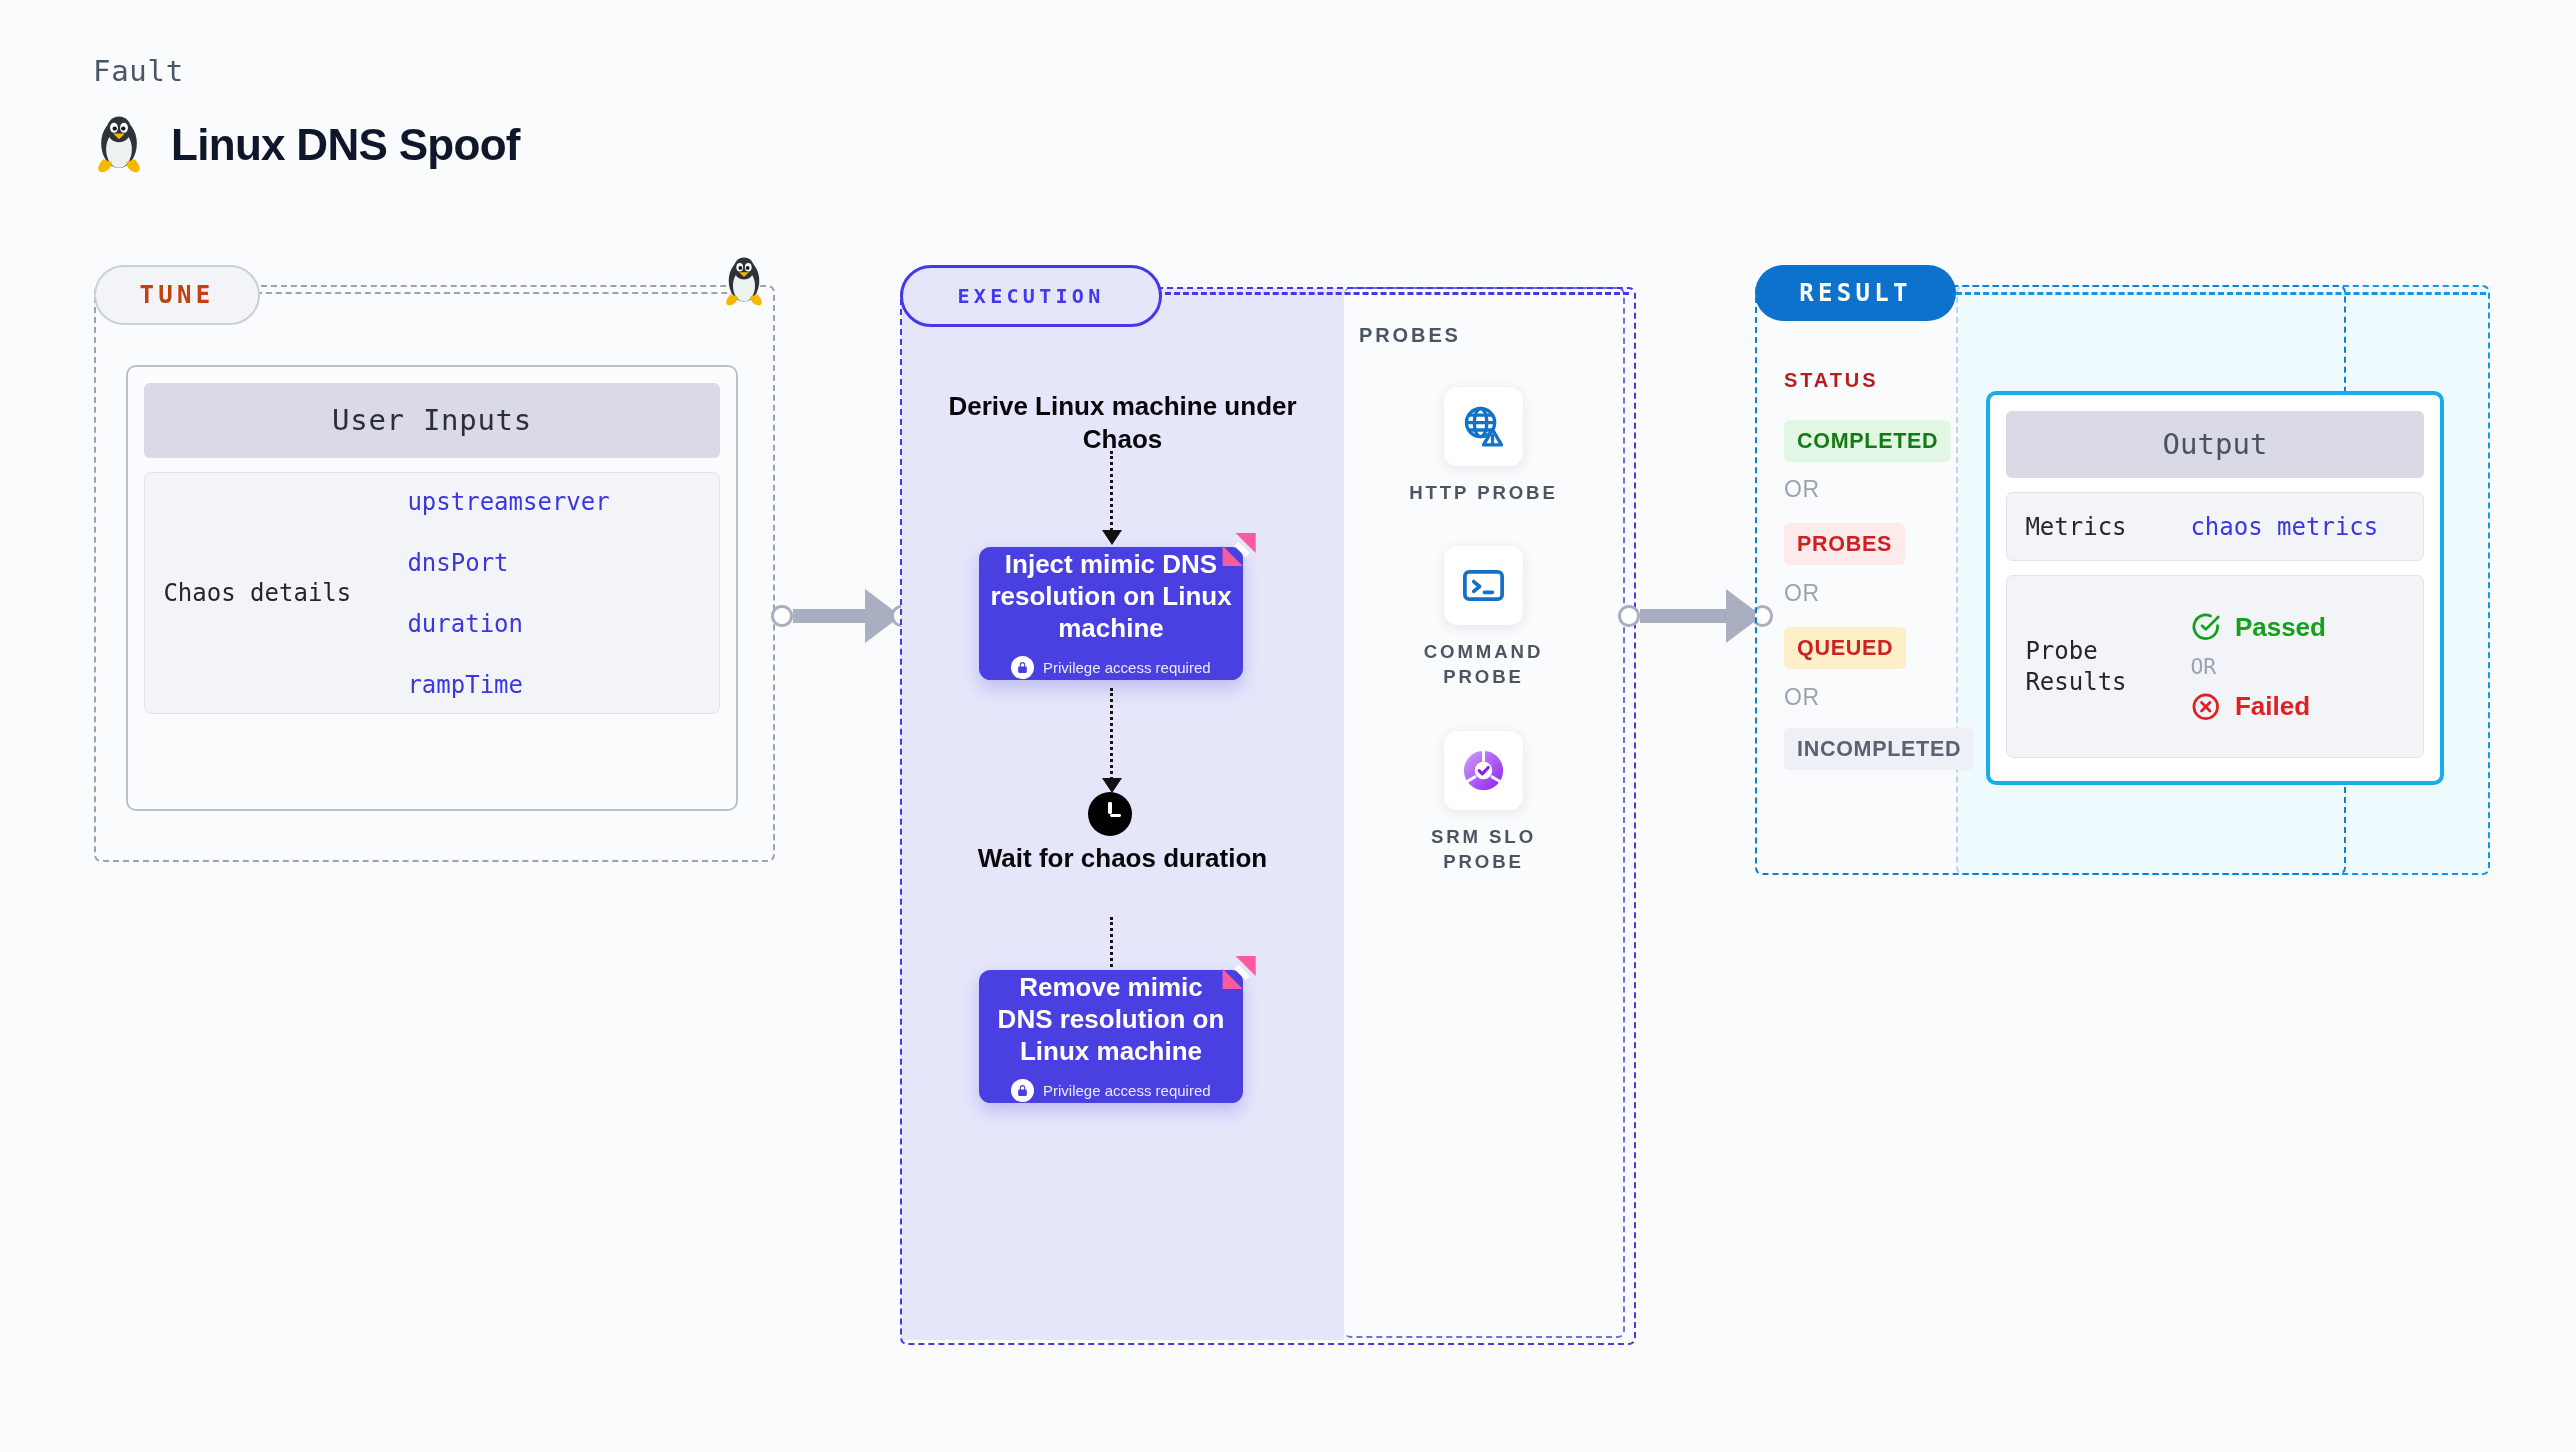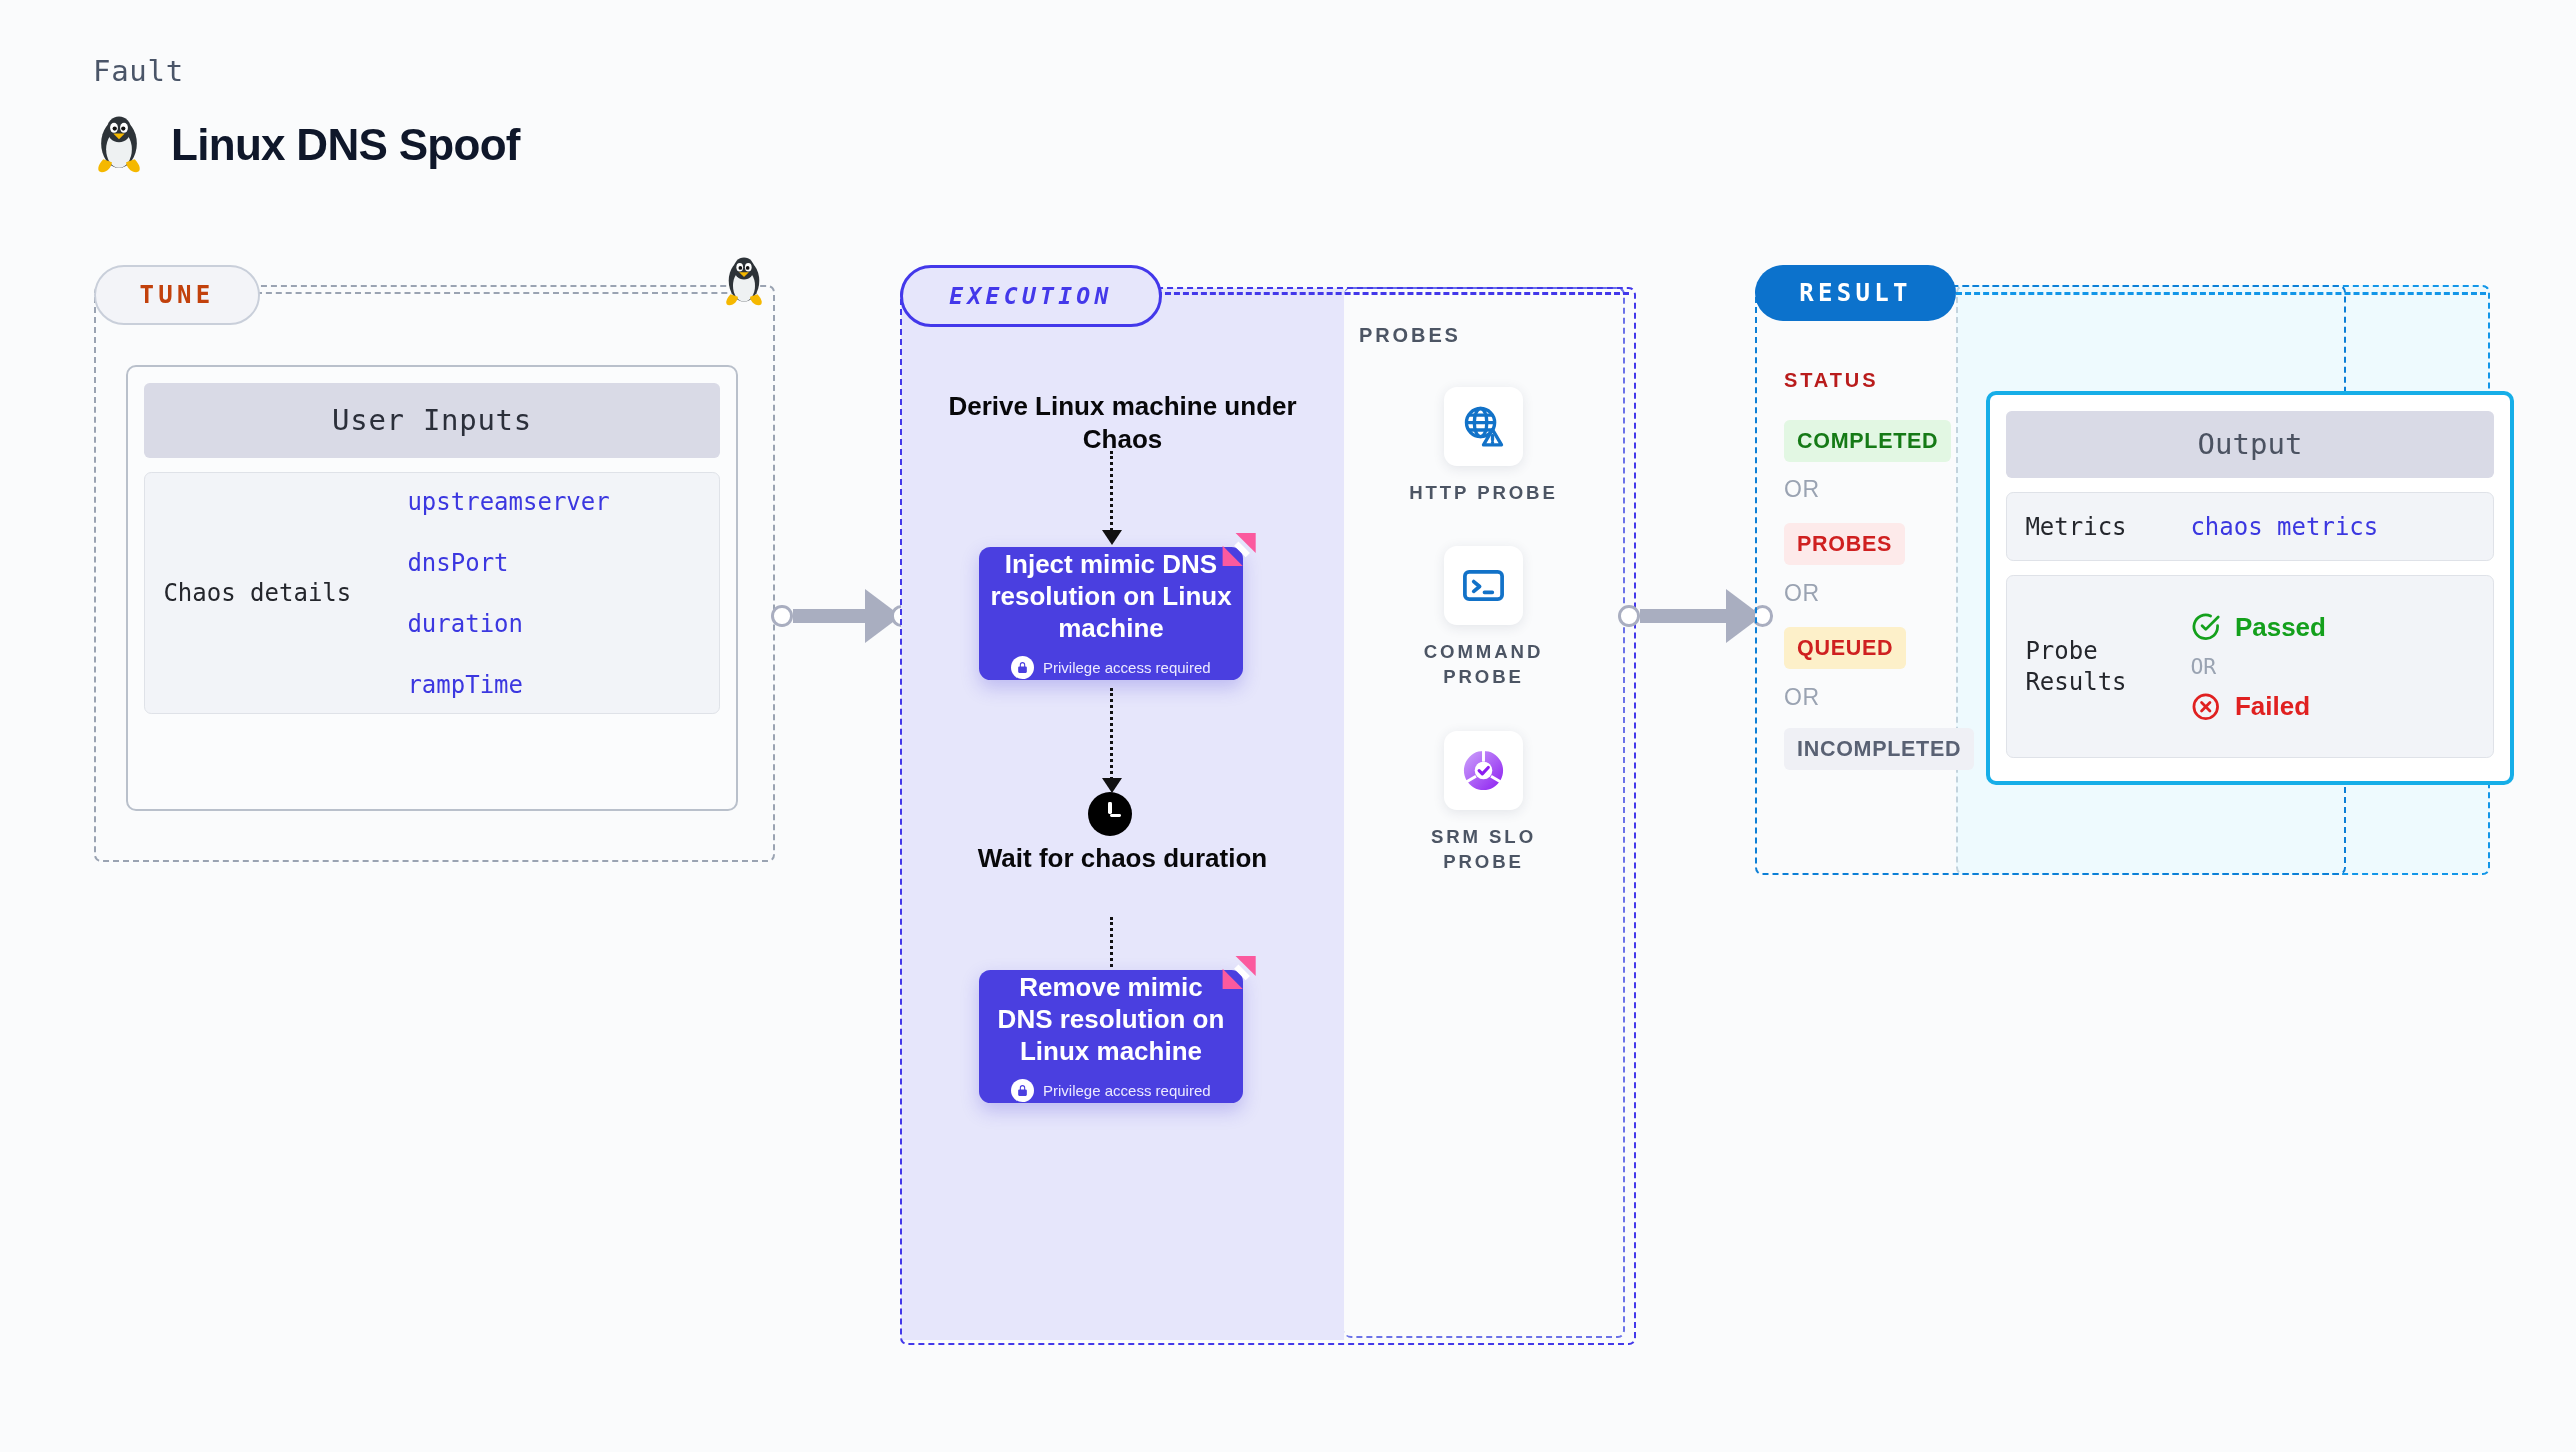--- a/index.html
+++ b/index.html
@@ -25,21 +25,21 @@
   #exec-box{left:900px;top:287px;width:732px;height:1054px;border:2.9px dashed #4338ea;}
   #exec-fill{left:901px;top:288px;width:443px;height:1052px;background:#e6e6fb;}
   #probes-box{left:1344px;top:287px;width:279px;height:1047px;border:2.1px dashed #6b72e8;border-left:none;background:transparent;}
   #result-box{left:1755px;top:285px;width:587px;height:586px;border:2.9px dashed #0c7fd6;}
   #result-right-box{left:1956px;top:285px;width:530px;height:586px;border:2.9px dashed #1296e8;background:#eefafe;border-left:2.1px dashed #c3d3dd;}
 
   
   .pill{border-radius:716px;display:flex;align-items:center;justify-content:center;
         font-family:"DejaVu Sans Mono",monospace;font-weight:700;letter-spacing:4.3px;}
   #tune-pill{left:94px;top:265px;width:162px;height:56px;border:2.1px solid #c9cfda;background:#f3f4f8;color:#c2410c;font-size:24px;}
-  #exec-pill{left:900px;top:265px;width:256px;height:56px;border:3.6px solid #4338ea;background:#e6e6fb;color:#4338ea;font-size:23px;font-style:italic;}
+  #exec-pill{left:900px;top:265px;width:256px;height:56px;border:3.6px solid #4338ea;background:#e6e6fb;color:#4338ea;font-size:20px;}
   #result-pill{left:1755px;top:265px;width:201px;height:56px;background:#0c72cc;color:#ffffff;font-size:24px;}
 
   
   #tune-dash{left:256px;top:292px;width:501px;height:0;border-top:2.9px dashed #9aa3b2;}
   #exec-dash{left:1156px;top:292px;width:473px;height:0;border-top:3.6px dashed #4338ea;}
   #result-dash{left:1956px;top:292px;width:530px;height:0;border-top:3.6px dashed #1296e8;}
 
   
   #user-card{left:126px;top:365px;width:612px;height:446px;border:2.9px solid #b9c0cb;border-radius:10px;background:#fbfcfd;box-sizing:border-box;padding:15.8px;}
   #user-inputs-hdr{height:75px;background:#d9dae6;border-radius:5.7px;display:flex;align-items:center;justify-content:center;
@@ -104,21 +104,21 @@
   .or-txt{position:absolute;font-size:23px;color:#9aa3b2;letter-spacing:0.7px;}
   #sb-completed{left:1784px;top:420px;background:#e2f7e3;color:#157a16;}
   #or-1{left:1784px;top:476px;}
   #sb-errored{left:1784px;top:523px;background:#fdeaea;color:#cf2020;}
   #or-2{left:1784px;top:580px;}
   #sb-queued{left:1784px;top:627px;background:#fdf0c9;color:#cf2020;}
   #or-3{left:1784px;top:684px;}
   #sb-incompleted{left:1784px;top:728px;background:#eff0f5;color:#596173;}
 
   
-  #output-card{left:1986px;top:391px;width:528px;height:394px;border:4.3px solid #16aee8;border-radius:10px;background:#ffffff;box-sizing:border-box;padding:15.8px;}
+  #output-card{left:1986px;top:391px;width:458px;height:394px;border:4.3px solid #16aee8;border-radius:10px;background:#ffffff;box-sizing:border-box;padding:15.8px;}
   #output-hdr{height:67px;background:#d9dae6;border-radius:5.7px;display:flex;align-items:center;justify-content:center;
       font-family:"DejaVu Sans Mono",monospace;font-size:29px;color:#4b5261;}
   #metrics-card{height:69px;}
   #probe-res-card{height:183px;}
   .pr-rows{display:flex;flex-direction:column;gap:11.5px;}
   .pr-row{display:flex;align-items:flex-end;gap:13px;}
   .pr-txt{font-size:26px;font-weight:700;}
   .pr-pass{color:#14a01c;}
   .pr-fail{color:#e02020;}
   .pr-or{font-family:"DejaVu Sans Mono",monospace;font-size:21.5px;color:#9aa3b2;}

